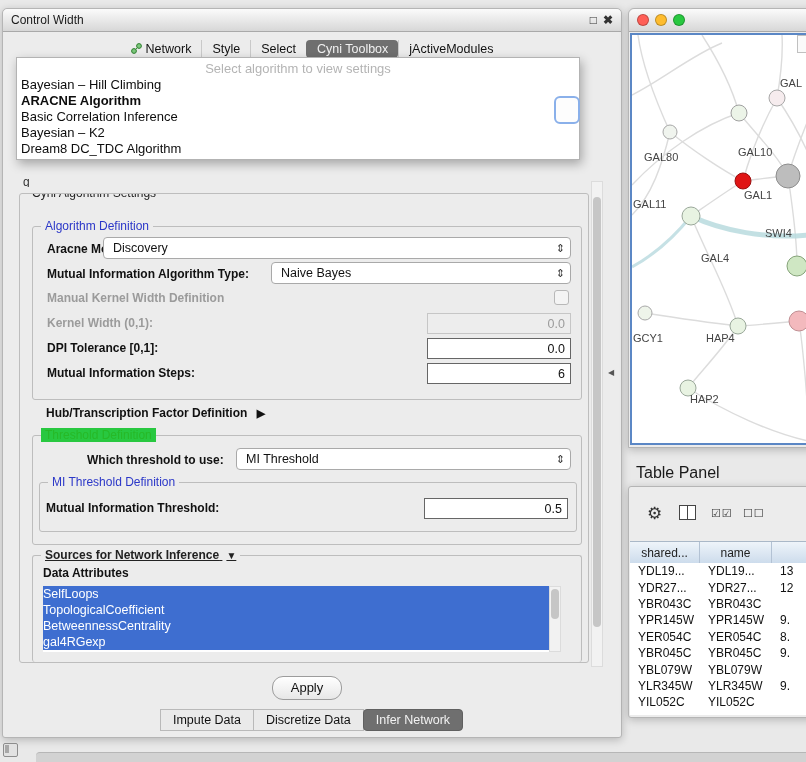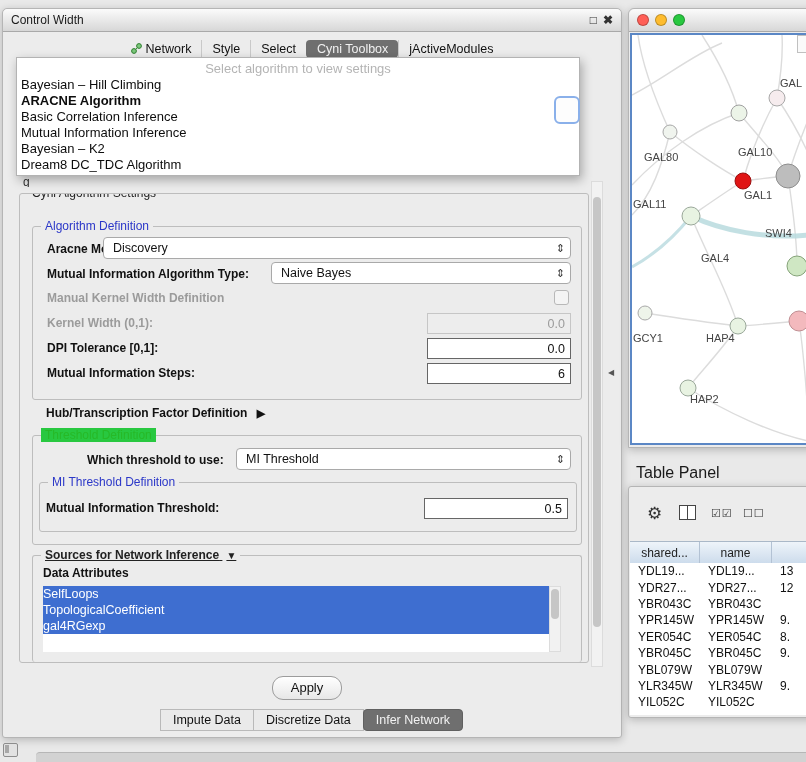--- a/index.html
+++ b/index.html
@@ -145,20 +145,21 @@
       <div class="group" style="left:12px;top:361px;width:548px;height:106px;border-bottom:none;">
         <span class="legend" style="font-weight:bold;text-decoration:underline;">
           <span>Sources for Network Inference</span>
           <span style="font-size:10px;margin-left:4px;">▼</span>
         </span>
         <div class="lbl" style="left:10px;top:10px;">Data Attributes</div>
 
         <div class="abs" id="attr-list" style="left:10px;top:30px;width:506px;height:66px;background:#fff;overflow:hidden;">
             <div class="attr sel">SelfLoops</div>
             <div class="attr sel">TopologicalCoefficient</div>
+            <div class="attr sel">BetweennessCentrality</div>
             <div class="attr sel">gal4RGexp</div>
           </div>
         <div class="vtrack" style="left:516px;top:30px;width:12px;height:66px;"></div>
         <div class="vthumb" style="left:518px;top:33px;width:8px;height:30px;"></div>
       </div>
     </div>
 
     <div class="btn" style="left:269px;top:667px;width:68px;">Apply</div>
 
     <div class="tabrow" id="bottom-tabs" style="top:699px;">
@@ -167,21 +168,20 @@
         <div class="btab selected">Infer Network</div>
       </div>
   </div>
 
   <div class="popup" style="left:16px;top:57px;width:562px;">
     <div class="pph">Select algorithm to view settings</div>
     <div id="popup-list">
         <div class="pitem">Bayesian – Hill Climbing</div>
         <div class="pitem bold">ARACNE Algorithm</div>
         <div class="pitem">Basic Correlation Inference</div>
-        <div class="pitem">Mutual Information Inference</div>
         <div class="pitem">Bayesian – K2</div>
         <div class="pitem">Dream8 DC_TDC Algorithm</div>
       </div>
   </div>
 
   <div class="abs" style="left:554px;top:96px;width:22px;height:24px;background:#fdfdfd;border:2px solid #8ab0ea;border-radius:6px;z-index:50;"></div>
 
   <div class="abs" style="left:608px;top:368px;font-size:8px;color:#555;">◀</div>
 
   <div class="window" style="left:628px;top:8px;width:200px;height:438px;border-radius:6px 0 0 0;">

